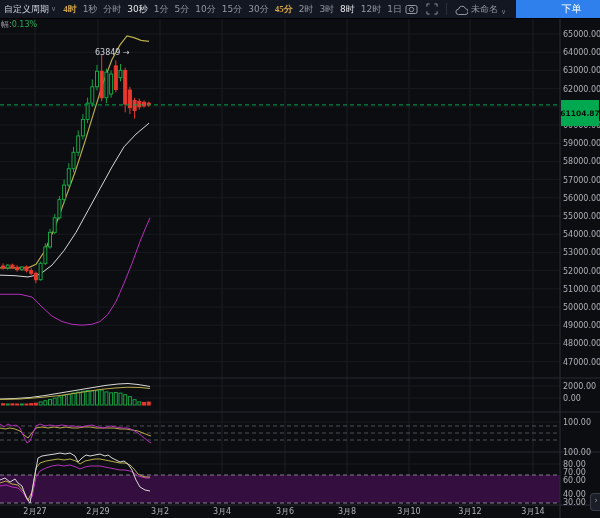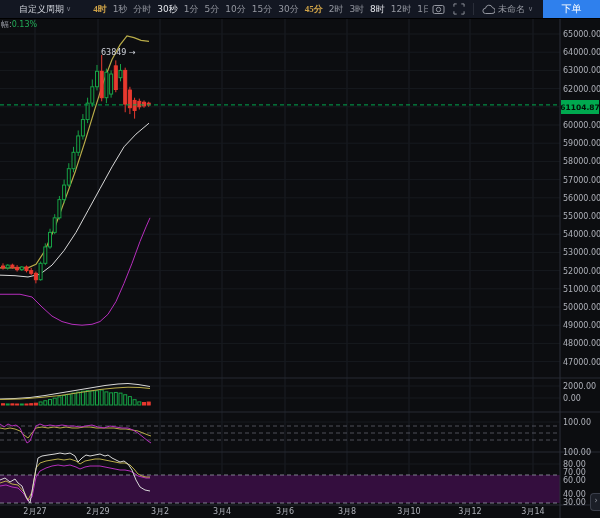--- a/index.html
+++ b/index.html
@@ -6,38 +6,38 @@
   #app{position:relative;width:600px;height:518px;background:#0c0d10;overflow:hidden;
        font-family:"DejaVu Sans","Liberation Sans",sans-serif;}
   #chart-svg{position:absolute;left:0;top:0;z-index:1;}
   svg text{font-family:"DejaVu Sans","Liberation Sans",sans-serif;font-size:8px;fill:#aeb1b9;}
 
   
   .toolbar{position:absolute;left:0;top:0;right:0;height:18px;background:#131722;
            border-bottom:1px solid #000;display:flex;align-items:center;z-index:5;
            font-size:9px;color:#9598a1;white-space:nowrap;}
   .tb-left{display:flex;align-items:center;overflow:hidden;flex:1 1 auto;}
-  .tb-menu{display:flex;align-items:center;gap:2px;padding:0 19px;color:#d1d4dc;cursor:pointer;flex-shrink:0;}
+  .tb-menu{display:flex;align-items:center;gap:2px;padding:0 4px;color:#d1d4dc;cursor:pointer;flex-shrink:0;}
   .chev{font-size:7px;color:#787b86;}
   .period{padding:0 3px;cursor:pointer;flex-shrink:0;}
   .period.accent{color:#cfa348;font-weight:bold;font-family:Liberation Serif, serif;}
   .period.bright{color:#e4e6eb;font-weight:normal;}
   .tb-right{margin-left:auto;display:flex;align-items:center;height:100%;flex-shrink:0;}
   .icon-btn{padding:0 4px;display:flex;align-items:center;cursor:pointer;}
   .tb-sep{width:1px;height:12px;background:#2a2e39;margin:0 4px;}
-  .layout-btn{display:flex;align-items:center;gap:3px;padding:0 4px;cursor:pointer;}
+  .layout-btn{display:flex;align-items:flex-end;gap:3px;padding:0 4px;cursor:pointer;}
   .trade-btn{width:57px;height:18px;background:#2f80ed;color:#fff;display:flex;align-items:center;
-             justify-content:center;font-size:10px;cursor:pointer;margin-left:6px;}
+             justify-content:center;font-size:10px;cursor:pointer;margin-left:6px;padding-left:27px;}
 
   
   .overlay-change{position:absolute;top:19px;left:1px;font-size:8px;z-index:3;}
   .overlay-change .lbl{color:#9598a1;}
   .overlay-change .val{color:#22ab57;}
-  .hi-ann{position:absolute;top:48px;left:80px;font-size:8px;color:#d1d4dc;z-index:3;padding-left:21px;}
-  .price-tag{position:absolute;top:100px;left:561px;width:38px;height:14px;background:#00a94f;
+  .hi-ann{position:absolute;top:48px;left:74px;font-size:8px;color:#d1d4dc;z-index:3;padding-left:21px;}
+  .price-tag{position:absolute;top:100px;left:561px;width:38px;height:26px;background:#00a94f;
              color:#041108;font-size:7.5px;font-weight:bold;display:flex;align-items:center;
              justify-content:center;z-index:3;}
   .panel-handle{position:absolute;top:493px;left:590px;width:10px;height:16px;background:#1b1e27;
                 border:1px solid #3a3e4a;border-right:none;border-radius:4px 0 0 4px;color:#9598a1;
                 font-size:8px;line-height:14px;text-align:center;z-index:4;cursor:pointer;}
 </style>
 </head>
 <body>
 
 <div id="app">

